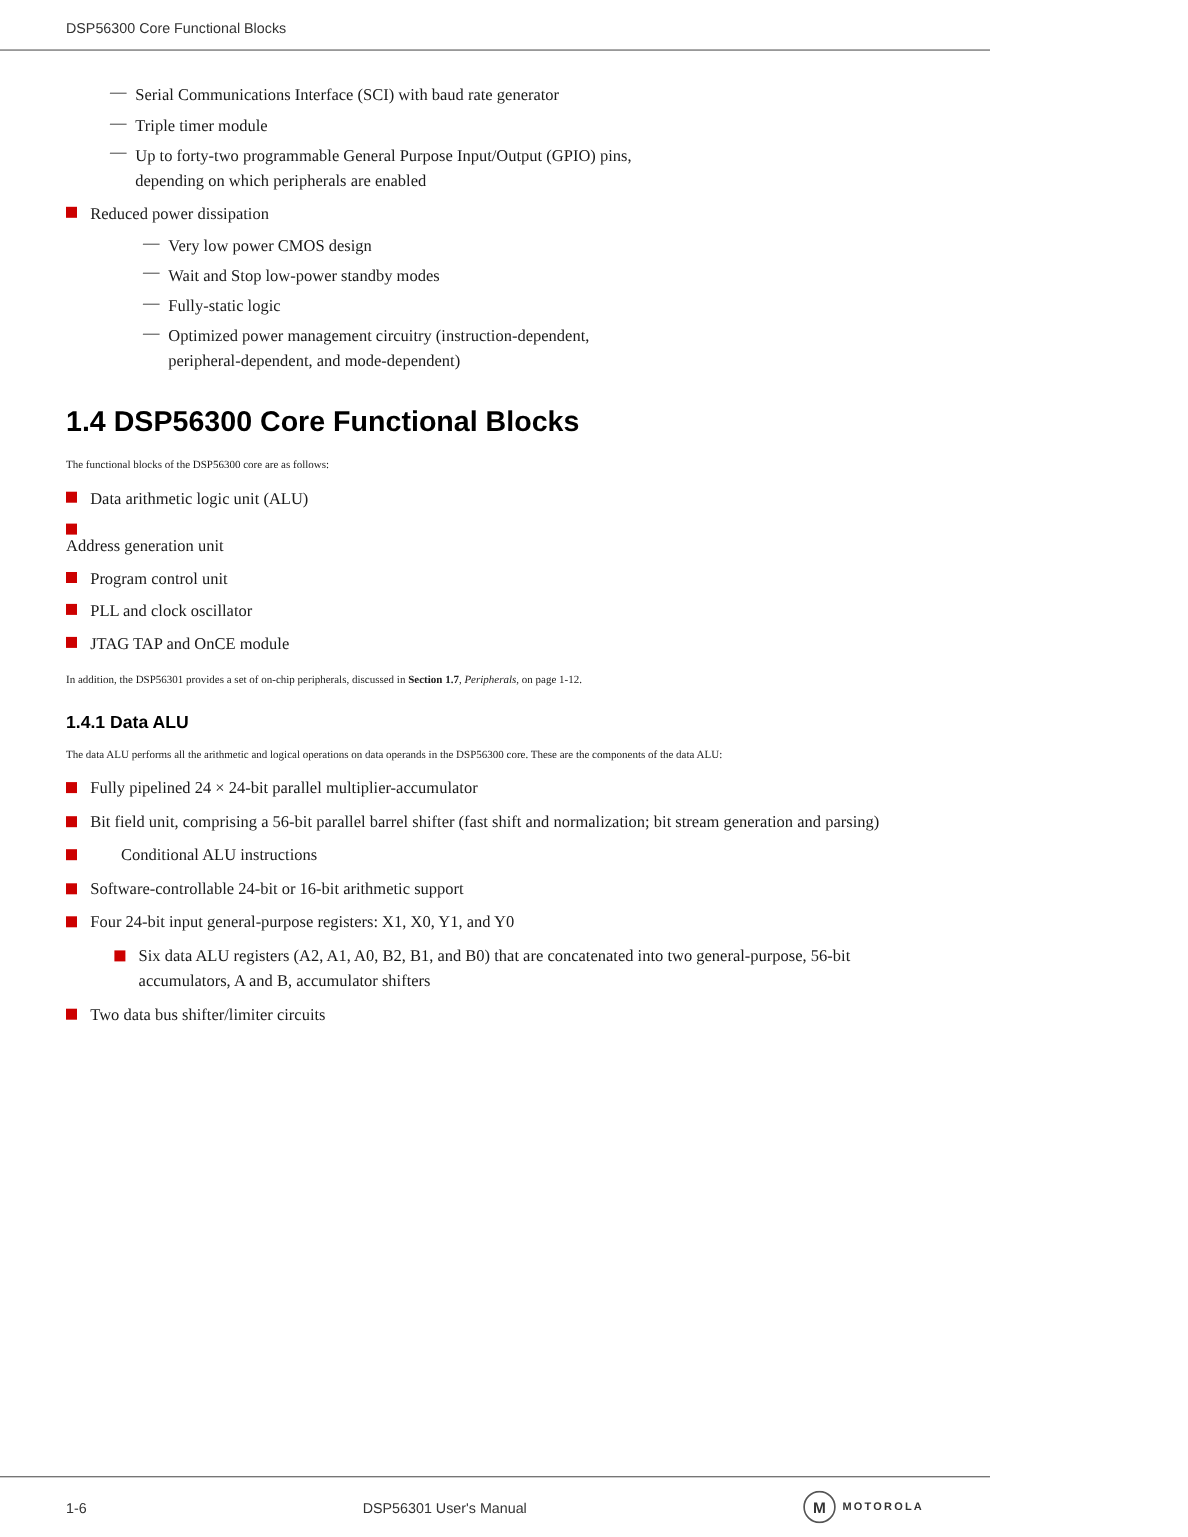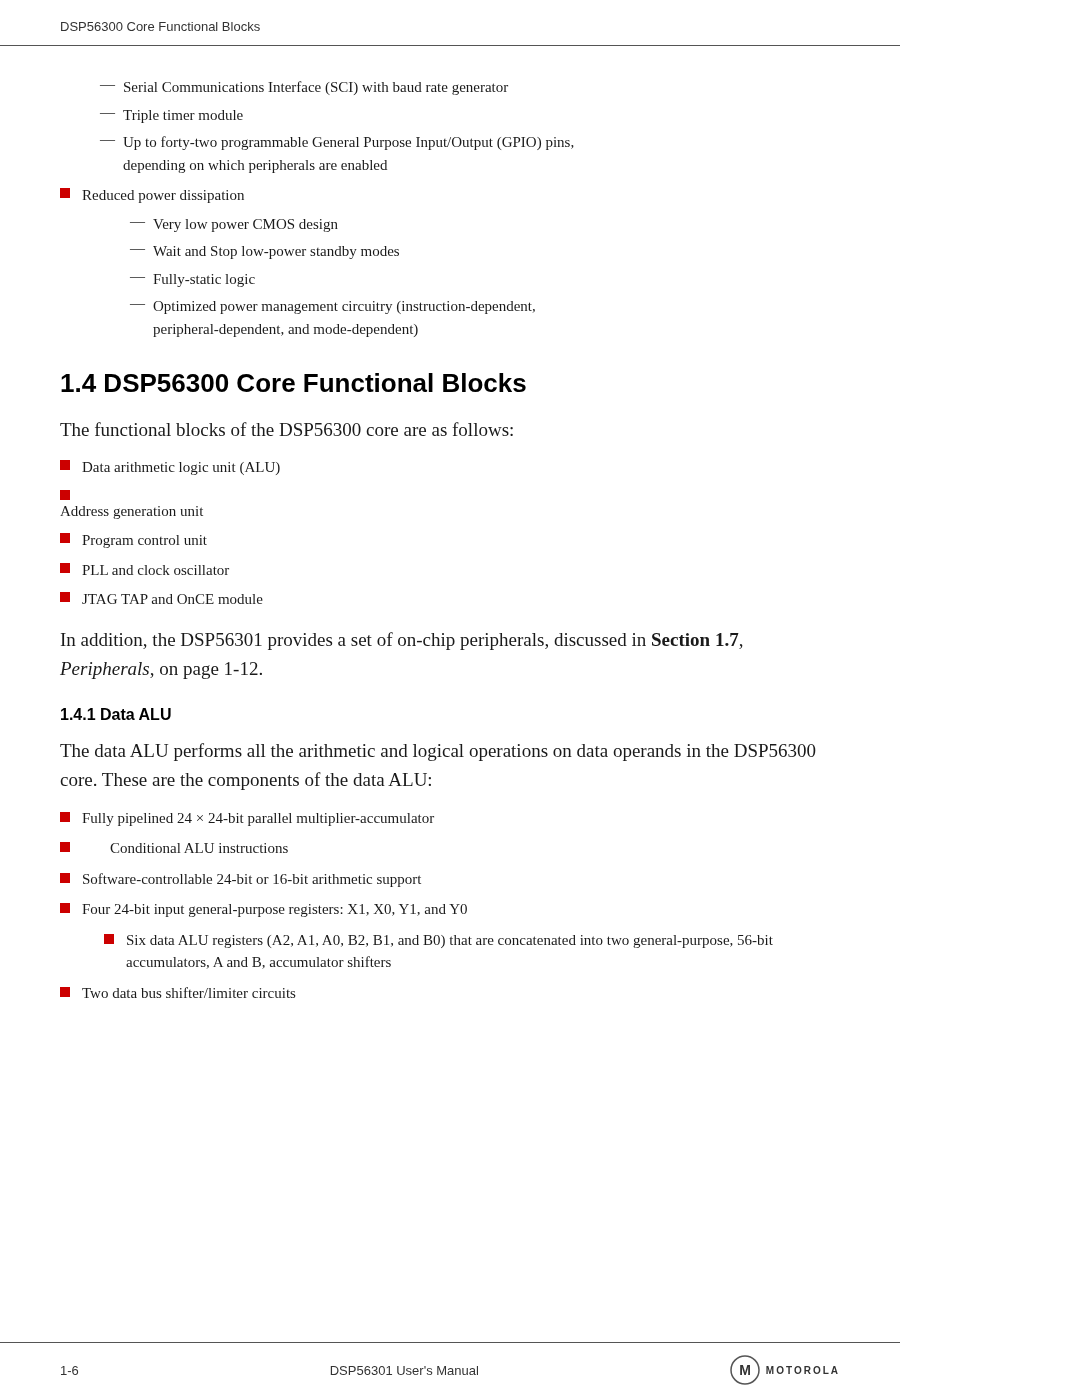--- a/index.html
+++ b/index.html
@@ -103,21 +103,21 @@
     .subsection-heading {
       font-size: 16px;
       font-weight: bold;
       font-family: Arial, sans-serif;
       margin-top: 22px;
       margin-bottom: 12px;
       color: #000;
     }
 
     .body-text {
-      font-size: 19px;
+      font-size: 10px;
       line-height: 1.55;
       margin-bottom: 12px;
     }
 
     .bullet-text {
       line-height: 1.5;
     }
 
     .bold {
       font-weight: bold;
@@ -262,20 +262,24 @@
     <h3 class="subsection-heading">
       <span>1.4.1 Data ALU</span>
     </h3>
 
     <p class="body-text">The data ALU performs all the arithmetic and logical operations on data operands in the DSP56300 core. These are the components of the data ALU:</p>
 
     <ul class="bullet-list" style="margin-bottom: 14px;">
       <li style="margin-bottom:8px; align-items:flex-start;">
         <span class="bullet-square" style="margin-top:5px;"></span>
         <span class="bullet-text">Fully pipelined 24 × 24-bit parallel multiplier-accumulator</span>
+      </li>
+      <li style="margin-bottom:8px; align-items:flex-start;">
+        <span class="bullet-square" style="margin-top:5px;"></span>
+        <span class="bullet-text">Bit field unit, comprising a 56-bit parallel barrel shifter (fast shift and normalization; bit stream generation and parsing)</span>
       </li>
       <li style="margin-bottom:8px; align-items:flex-start;gap:28px;">
         <span class="bullet-square" style="margin-top:5px;"></span>
         <span class="bullet-text">Conditional ALU instructions</span>
       </li>
       <li style="margin-bottom:8px; align-items:flex-start;">
         <span class="bullet-square" style="margin-top:5px;"></span>
         <span class="bullet-text">Software-controllable 24-bit or 16-bit arithmetic support</span>
       </li>
       <li style="margin-bottom:8px; align-items:flex-start;">

